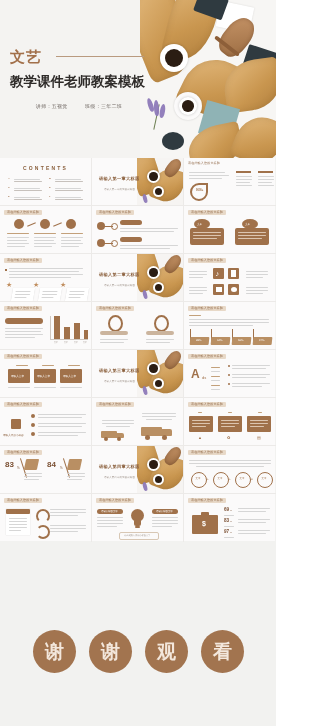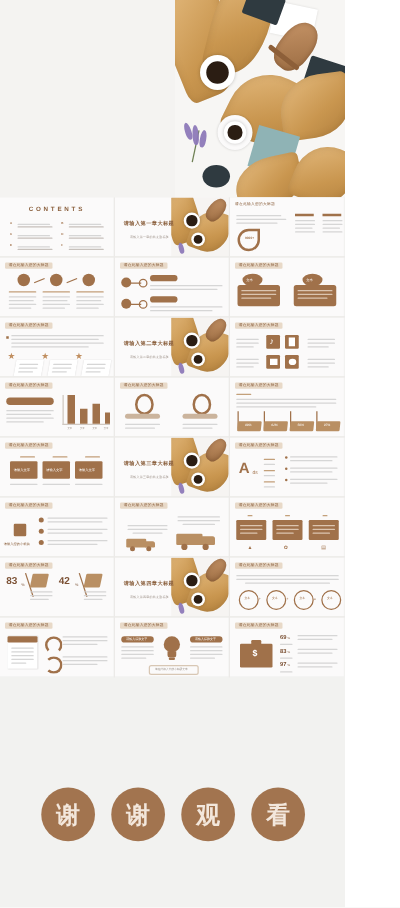--- a/index.html
+++ b/index.html
@@ -101,20 +101,32 @@
 
       <div class="lavstem ph" style="left:16px;top:104px;width:1px;height:26px;transform:rotate(12deg);"></div>
       <div class="lav ph" style="left:8px;top:98px;width:5px;height:14px;transform:rotate(-18deg);"></div>
       <div class="lav ph" style="left:14px;top:100px;width:5px;height:16px;transform:rotate(-4deg);"></div>
       <div class="lav ph" style="left:20px;top:104px;width:5px;height:14px;transform:rotate(10deg);"></div>
       <div class="bookdark ph" style="left:22px;top:132px;width:22px;height:18px;border-radius:50%;"></div>
       <div class="leaf ph" style="left:48px;top:126px;width:54px;height:40px;transform:rotate(-12deg);"></div>
       <div class="leaf ph" style="left:96px;top:116px;width:46px;height:48px;transform:rotate(22deg);"></div>
     </div>
 
+    <div class="cover-text">
+      <div style="position:relative;">
+        <span class="cv-kicker">文艺</span>
+        <span class="cv-rule"></span>
+      </div>
+      <div class="cv-title">教学课件老师教案模板</div>
+      <div class="cv-meta">
+        <span>讲师：五视觉</span>
+        <span class="gap"></span>
+        <span>班级：三年二班</span>
+      </div>
+    </div>
   </div>
 
   <div class="grid">
 
     <div class="slide" style="left:0px;top:0px;">
       <div class="ct-head">CONTENTS</div>
       <div class="ct-item" style="left:8px;top:19px;">
         <span class="ct-k">A</span>
         <span class="bar" style="left:6px;top:1.5px;width:26px;"></span>
           <span class="bar d" style="left:6px;top:4px;width:28px;"></span>
@@ -490,21 +502,21 @@
       <div class="s-title">请在此输入您的大标题</div>
       <div class="num" style="left:5px;top:15px;font-size:8px;">83</div>
       <span style="position:absolute;left:17px;top:20px;font-size:3px;color:#7b5033;">%</span>
       <div style="position:absolute;left:23px;top:12px;width:18px;height:20px;">
         <div class="blk" style="left:0;top:0;width:.8px;height:20px;transform:rotate(-18deg);"></div>
         <div class="box l" style="left:2px;top:1px;width:13px;height:11px;transform:skewX(-12deg);"></div>
       </div>
       <span class="bar" style="left:24px;top:27px;width:18px;"></span>
         <span class="bar" style="left:24px;top:30px;width:18px;"></span>
       <span class="bar" style="left:24px;top:33px;width:15px;"></span>
-      <div class="num" style="left:47px;top:15px;font-size:8px;">42</div>
+      <div class="num" style="left:47px;top:15px;font-size:8px;">84</div>
       <span style="position:absolute;left:60px;top:20px;font-size:3px;color:#7b5033;">%</span>
       <div style="position:absolute;left:66px;top:12px;width:18px;height:20px;">
         <div class="blk" style="left:0;top:0;width:.8px;height:20px;transform:rotate(-18deg);"></div>
         <div class="box l" style="left:2px;top:1px;width:13px;height:11px;transform:skewX(-12deg);"></div>
       </div>
       <span class="bar" style="left:67px;top:27px;width:18px;"></span>
         <span class="bar" style="left:67px;top:30px;width:18px;"></span>
       <span class="bar" style="left:67px;top:33px;width:15px;"></span>
     </div>
 

